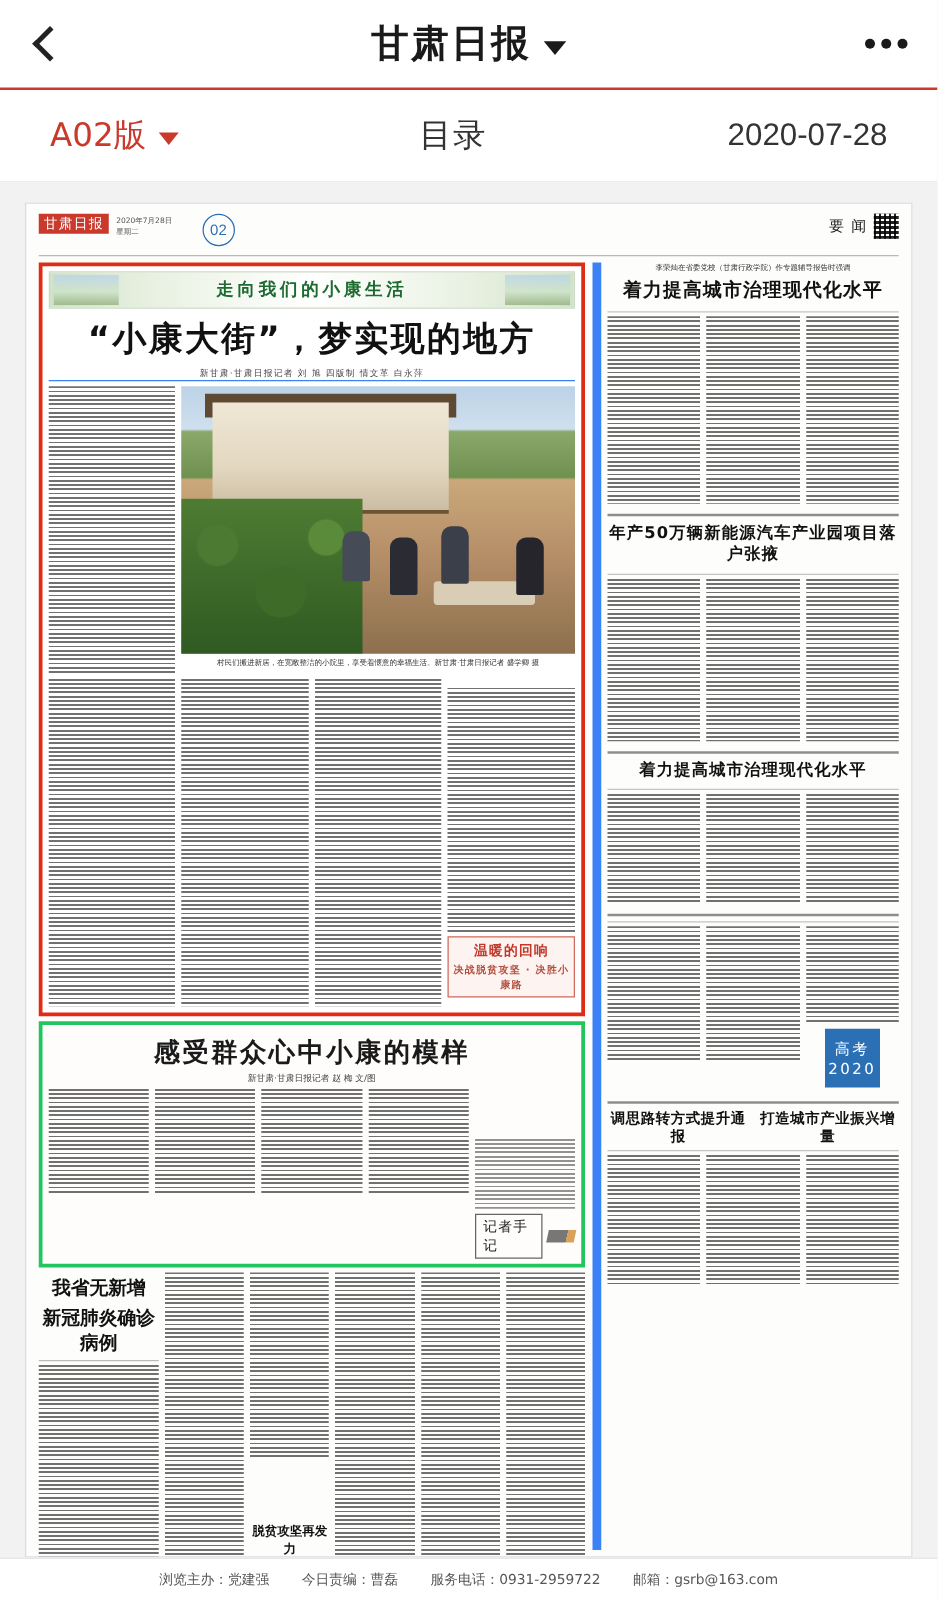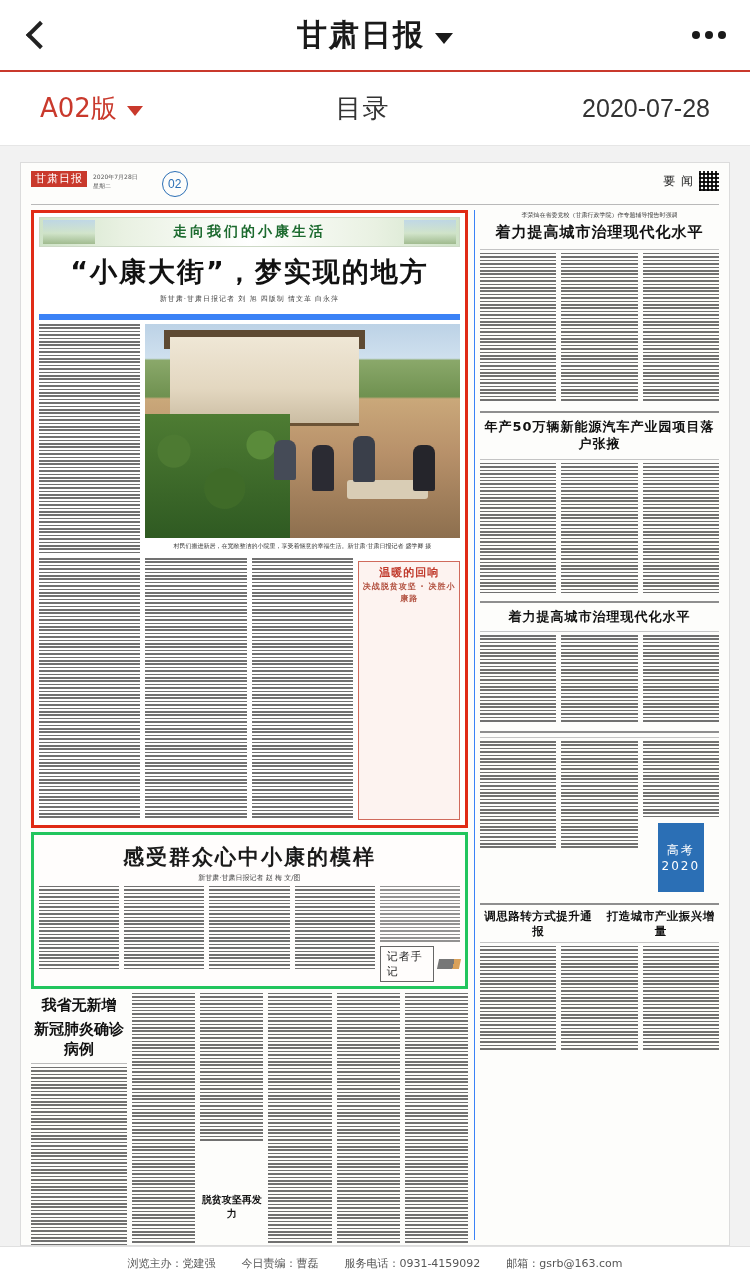--- a/index.html
+++ b/index.html
@@ -211,21 +211,21 @@
     height: calc(100% - 44px);
   }
   .np-left {
     flex: 0 0 63.5%;
     display: flex;
     flex-direction: column;
     gap: 4px;
   }
   .np-right {
     flex: 1 1 auto;
-    border-left: 1px solid #3b82f6;
+    border-left: 7px solid #3b82f6;
     padding-left: 5px;
     display: flex;
     flex-direction: column;
     gap: 4px;
   }
 
   
   .lead-box {
     border: 3px solid #e02b16;
     padding: 4px 5px 5px 5px;
@@ -270,22 +270,22 @@
     font-family: "DejaVu Sans", sans-serif;
     line-height: 1.25;
     padding: 4px 0 5px 0;
   }
   .byline {
     text-align: center;
     font-size: 7px;
     color: #444;
     font-family: "DejaVu Sans", sans-serif;
     letter-spacing: 1px;
-    padding-bottom: 10px;
-    border-bottom: 6px solid #3b82f6;
+    padding-bottom: 0;
+    border-bottom: 1px solid #3b82f6;
     margin-bottom: 4px;
   }
   .lead-cols {
     display: flex;
     gap: 5px;
   }
   .lead-col-text {
     flex: 0 0 24%;
   }
   .lead-photo-wrap {
@@ -442,21 +442,21 @@
   }
   .r-head.sm { font-size: 13px; text-align: center; }
   .hr-thin { border-top: 1px solid #c4c4c4; margin: 3px 0; }
   .hr-bold { border-top: 2px solid #8e8e8e; margin: 4px 0; }
 
   .blue-badge {
     background: #2b6fb5;
     color: #fff;
     font-size: 12px;
     text-align: center;
-    padding: 19px 0;
+    padding: 8px 0;
     letter-spacing: 2px;
     font-family: "DejaVu Sans", sans-serif;
     width: 60%;
     margin: 4px auto 3px auto;
   }
   .two-head {
     display: flex;
     gap: 6px;
   }
   .two-head > div {
@@ -577,39 +577,39 @@
                   <div class="p3"></div>
                 </div>
                 <div class="photo-caption">村民们搬进新居，在宽敞整洁的小院里，享受着惬意的幸福生活。新甘肃·甘肃日报记者 盛学卿 摄</div>
               </div>
             </div>
 
             <div class="colset" style="margin-top:4px;">
               <div class="tcol" style="height:262px;"></div>
               <div class="tcol" style="height:262px;"></div>
               <div class="tcol" style="height:262px;"></div>
-              <div style="flex:1 1 0; display:flex; flex-direction:row;">
+              <div style="flex:1 1 0; display:flex; flex-direction:column;justify-content:center;">
                 <div class="tcol" style="height:196px;"></div>
                 <div class="sub-red-box">
                   <div class="sub-red-title">温暖的回响</div>
                   <div class="sub-red-title" style="font-size:8px;color:#b2503f;">决战脱贫攻坚 · 决胜小康路</div>
                 </div>
               </div>
             </div>
           </div>
 
           <div class="section-box">
             <div class="mid-headline">感受群众心中小康的模样</div>
             <div class="mid-byline">新甘肃·甘肃日报记者 赵 梅 文/图</div>
             <div class="colset">
               <div class="tcol" style="height:84px;"></div>
               <div class="tcol" style="height:84px;"></div>
               <div class="tcol" style="height:84px;"></div>
               <div class="tcol" style="height:84px;"></div>
-              <div style="flex:1 1 0; display:flex; flex-direction:column;">
+              <div style="flex:1 1 0; display:flex; flex-direction:column;margin-top:40px;">
                 <div class="tcol light" style="height:56px;"></div>
                 <div class="note-row">
                   <span class="reporter-note">记者手记</span>
                   <span class="pen"></span>
                 </div>
               </div>
             </div>
           </div>
 
           <div style="display:flex; gap:5px; flex:1 1 auto;">
@@ -698,17 +698,17 @@
           </div>
 
         </div>
       </div>
     </div>
   </div>
 
   <div class="footer">
     <span>浏览主办：党建强</span>
     <span>今日责编：曹磊</span>
-    <span>服务电话：0931-4159092</span>
+    <span>服务电话：0931-2959722</span>
     <span>邮箱：gsrb@163.com</span>
   </div>
 
 </div>
 
 </body></html>

